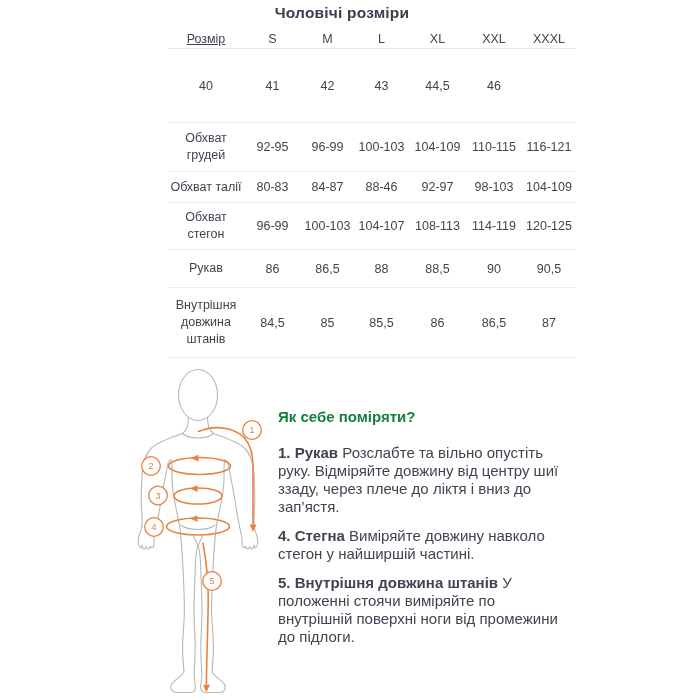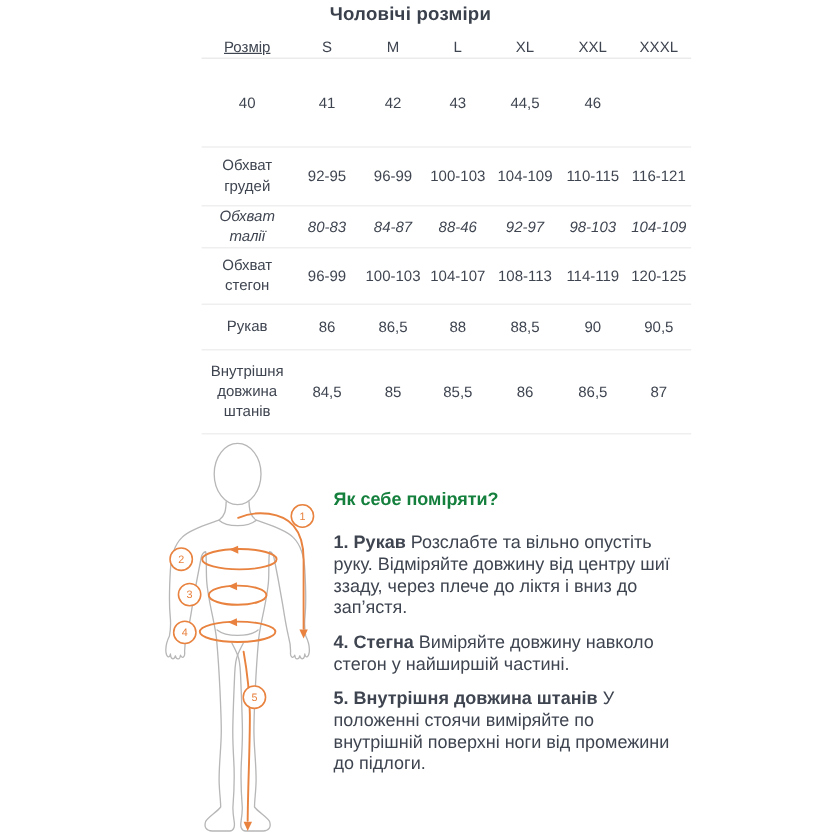--- a/index.html
+++ b/index.html
@@ -5,21 +5,21 @@
   html,body{margin:0;padding:0;background:#fff;}
   .page{position:relative;width:700px;height:700px;background:#fff;overflow:hidden;
         font-family:"Liberation Sans",sans-serif;color:#3f4550;}
   .title{position:absolute;top:4px;left:0;width:684px;text-align:center;
          font-size:15.5px;font-weight:600;margin:0;color:#3b414c;letter-spacing:.2px;}
   .size-table{position:absolute;left:147px;top:30px;width:408px;font-size:12.5px;margin-left:21px;}
   .t-row{display:grid;grid-template-columns:76px 57px 53px 55px 57px 56px 54px;
          align-items:center;justify-items:center;border-bottom:1px solid #ececec;
          box-sizing:border-box;}
   .t-head{min-height:19px;border-bottom:1px solid #e7e7e7;}
-  .r1{min-height:74px;} .r2{min-height:49px;} .r3{min-height:31px;font-style:italic;}
+  .r1{min-height:74px;} .r2{min-height:49px;} .r3{min-height:31px;}
   .r4{min-height:47px;} .r5{min-height:38px;} .r6{min-height:70px;}
   .t-label{white-space:pre-line;text-align:center;line-height:17px;}
   .head-label{text-decoration:underline;cursor:pointer;}
   .t-cell{text-align:center;}
   .guide{position:absolute;left:278px;top:400px;width:282px;}
   .guide h2{font-size:15px;font-weight:600;margin:8px 0 19px;color:#15803d;}
   .g-item{font-size:15px;line-height:18px;margin:0 0 11px;}
   .g-item b{font-weight:700;}
   .figure{position:absolute;left:125px;top:355px;}
   .outline{fill:none;stroke:#b7b7b7;stroke-width:1.1;stroke-linecap:round;stroke-linejoin:round;}

